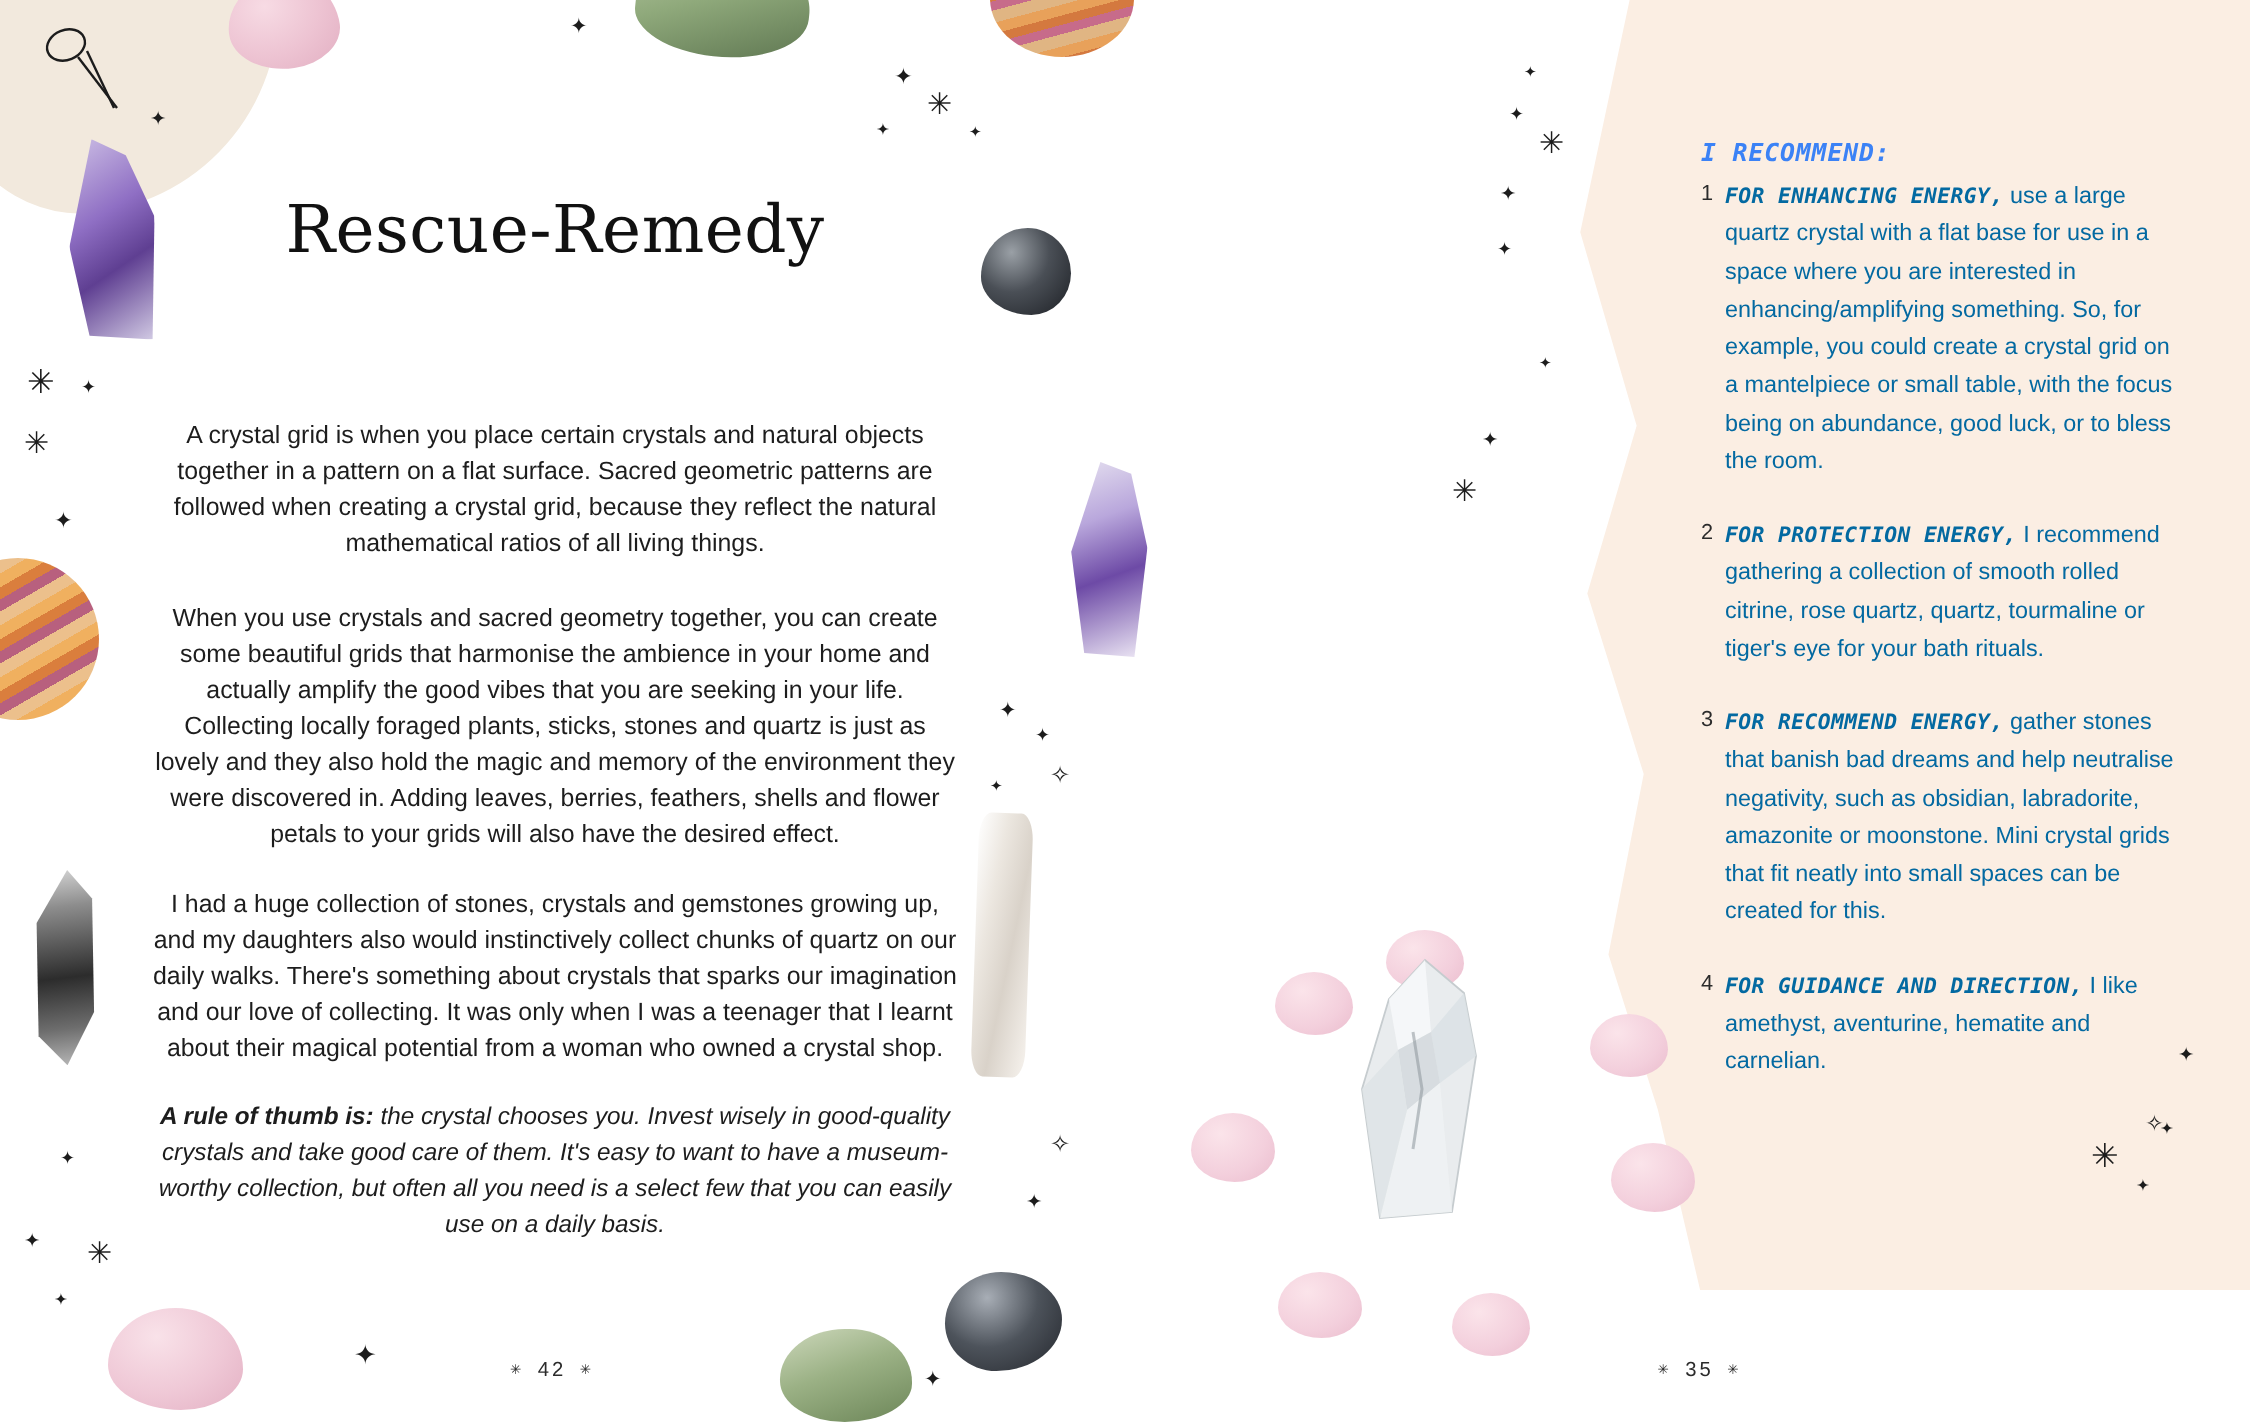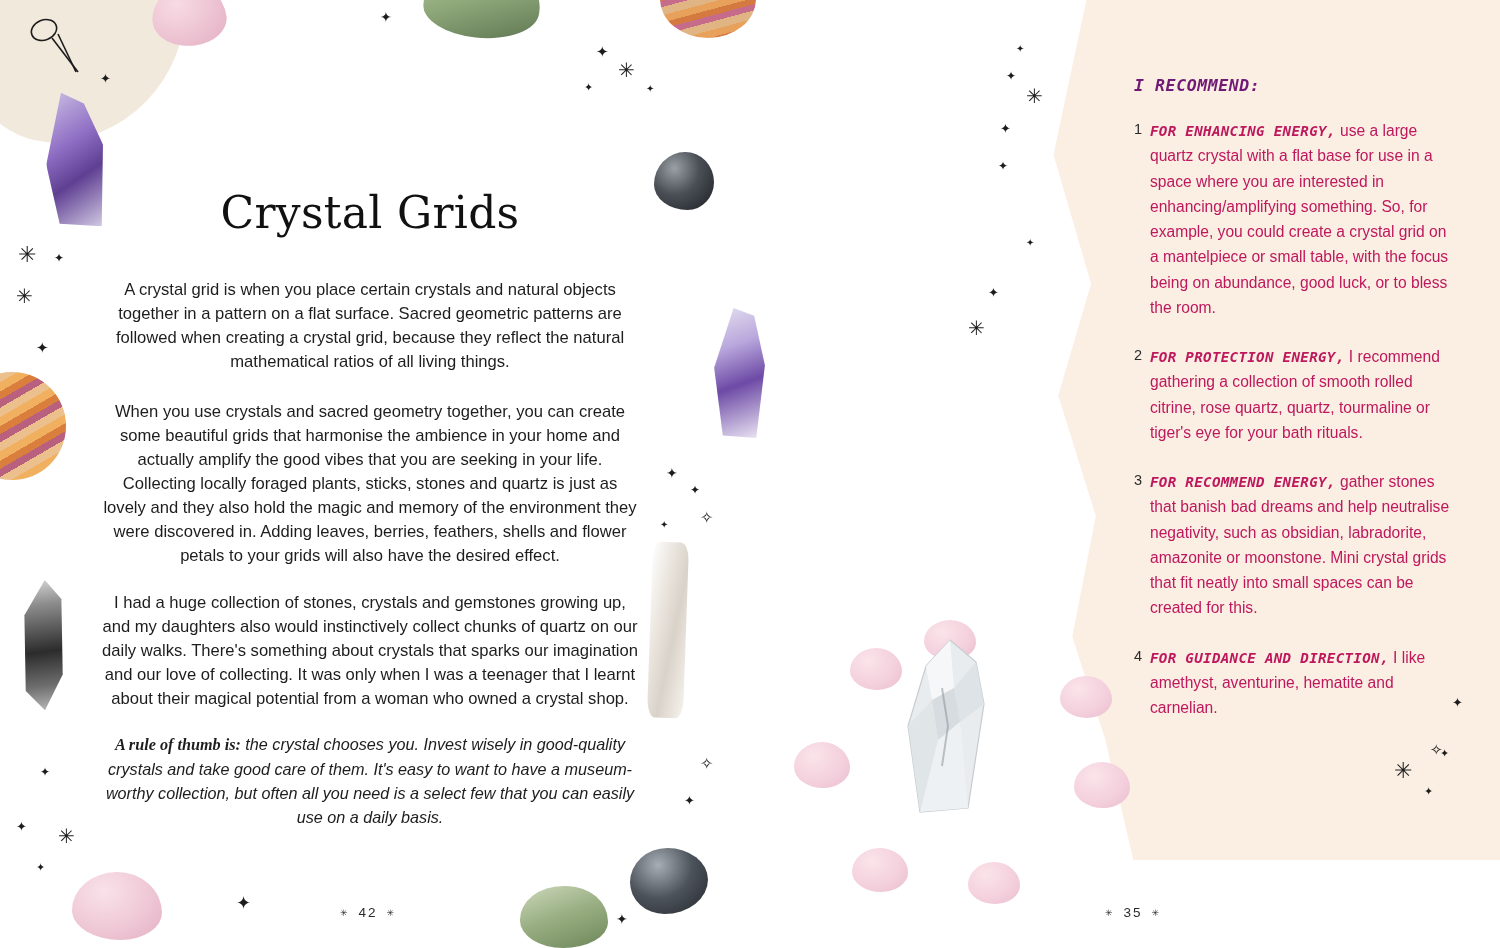--- a/index.html
+++ b/index.html
@@ -75,21 +75,20 @@
     margin-bottom: 26px;
   }
   .body-copy p.italic {
     font-style: italic;
     font-size: 16.2px;
     line-height: 1.48;
   }
   .body-copy p.italic .bold-italic {
     font-weight: bold;
     font-style: italic;
-    font-family: Liberation Serif, serif;
   }
 
   .folio {
     position: absolute;
     bottom: 28px;
     font-size: 13.5px;
     letter-spacing: 2px;
     color: #2b2b2b;
     display: flex;
     align-items: center;
@@ -100,27 +99,27 @@
   .folio .star { font-size: 9px; color: #2b2b2b; }
 
   
   .right-page {
     position: absolute;
     left: 1120px; top: 0;
     width: 380px; height: 948px;
   }
   .recommend-head {
     position: absolute;
-    left: 14px; top: 62px;
+    left: 14px; top: 78px;
     font-family: "DejaVu Sans Mono", monospace;
     font-size: 16.5px;
     font-weight: bold;
     font-style: italic;
     letter-spacing: 0.6px;
-    color: #701a75;
+    color: #3b82f6;
   }
   .rec-list {
     position: absolute;
     left: 0; top: 118px;
     width: 360px;
   }
   .rec-item {
     display: flex;
     align-items: flex-start;
     margin-bottom: 24px;
@@ -132,21 +131,21 @@
     padding-left: 14px;
     font-size: 14.5px;
     color: #2b2b2b;
     line-height: 1.62;
     box-sizing: border-box;
   }
   .rec-text {
     flex: 1;
     font-size: 15.6px;
     line-height: 1.62;
-    color: #be185d;
+    color: #0369a1;
     padding-right: 24px;
   }
   .rec-text .caps {
     font-family: "DejaVu Sans Mono", monospace;
     font-style: italic;
     font-weight: bold;
     font-size: 14.2px;
     letter-spacing: 0.3px;
   }
 
@@ -333,22 +332,21 @@
 <div class="star-deco" style="left:1430px; top:742px; font-size:15px;">✧</div>
 <div class="star-deco" style="left:1440px; top:748px; font-size:11px;">✦</div>
 <div class="star-deco" style="left:1394px; top:760px; font-size:22px;">✳</div>
 <div class="star-deco" style="left:1424px; top:786px; font-size:11px;">✦</div>
 
 <div class="page">
 
   <section class="left-page">
 
     <h1 class="title">
-      <br>
-      <span>Crystal Grids</span>
+      <span>Rescue-Remedy</span><br>
     </h1>
 
     <div class="body-copy">
       <p class="lead">A crystal grid is when you place certain crystals and natural objects together in a pattern on a flat surface. Sacred geometric patterns are followed when creating a crystal grid, because they reflect the natural mathematical ratios of all living things.</p>
       <p>When you use crystals and sacred geometry together, you can create some beautiful grids that harmonise the ambience in your home and actually amplify the good vibes that you are seeking in your life. Collecting locally foraged plants, sticks, stones and quartz is just as lovely and they also hold the magic and memory of the environment they were discovered in. Adding leaves, berries, feathers, shells and flower petals to your grids will also have the desired effect.</p>
       <p>I had a huge collection of stones, crystals and gemstones growing up, and my daughters also would instinctively collect chunks of quartz on our daily walks. There's something about crystals that sparks our imagination and our love of collecting. It was only when I was a teenager that I learnt about their magical potential from a woman who owned a crystal shop.</p>
       <p class="italic">
         <span class="bold-italic">A rule of thumb is:</span><span> the crystal chooses you. Invest wisely in good-quality crystals and take good care of them. It's easy to want to have a museum-worthy collection, but often all you need is a select few that you can easily use on a daily basis.</span>
       </p>
     </div>

